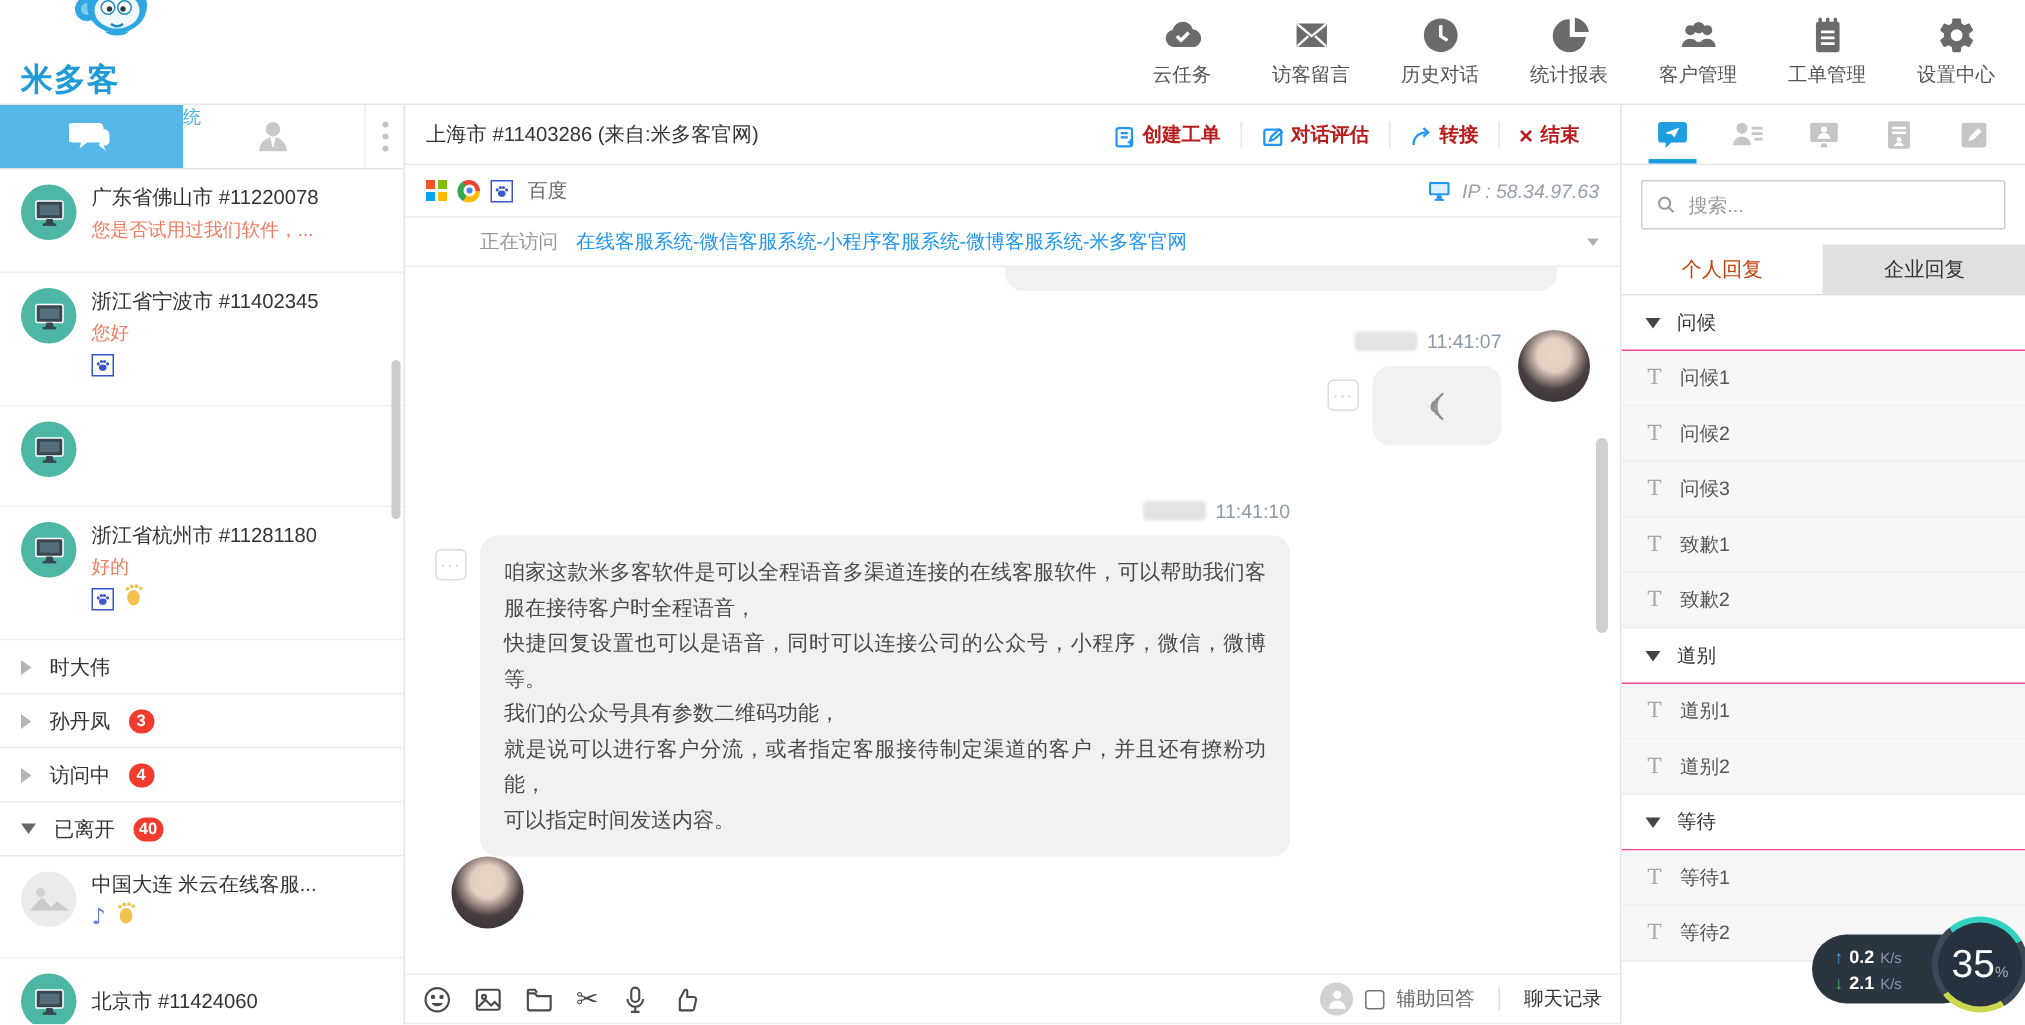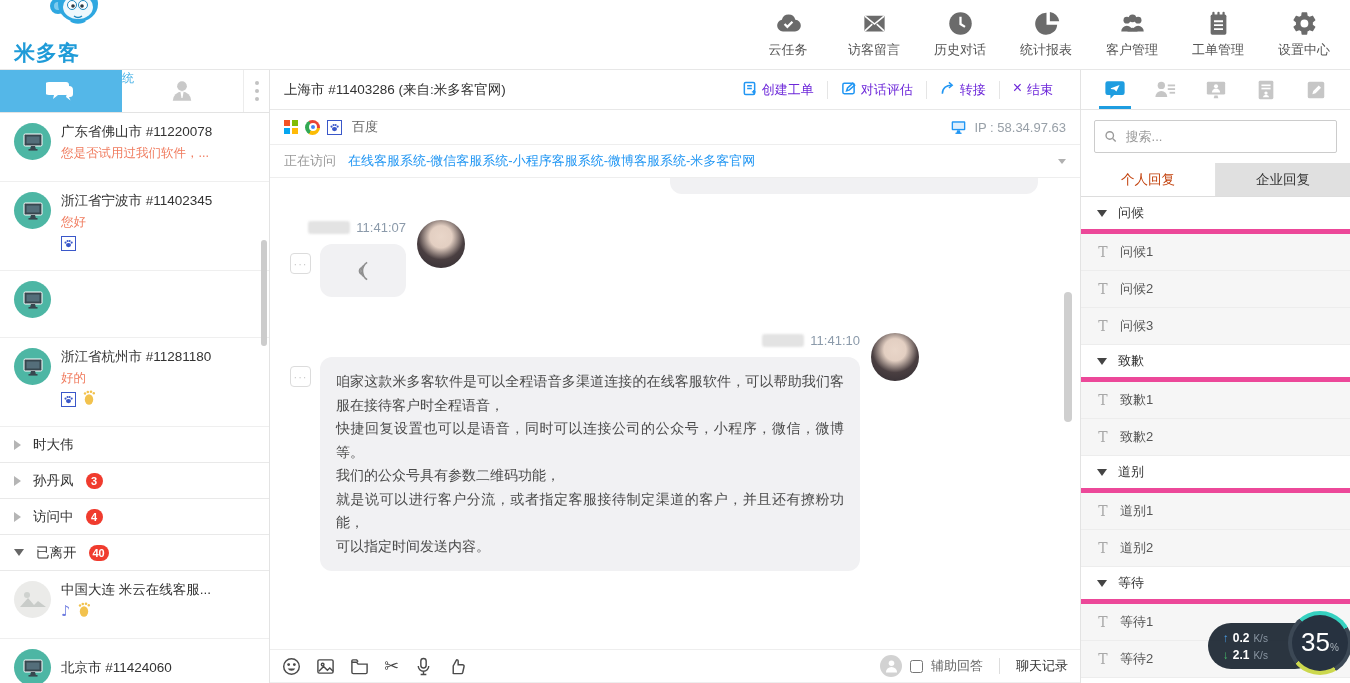--- a/index.html
+++ b/index.html
@@ -53,44 +53,44 @@
   .tri-d { width:0; height:0; border-top:7px solid #666; border-left:5px solid transparent; border-right:5px solid transparent; }
   .sec-name { font-size:13.5px; color:#333; }
   .badge { background:#f03b2e; color:#fff; font-size:11px; font-weight:bold; min-width:17px; height:16px; border-radius:9px; display:flex; align-items:center; justify-content:center; padding:0 4px; }
   .left-scrollthumb { position:absolute; right:2px; top:170px; width:6px; height:106px; border-radius:3px; background:#ccc; }
 
   
   .center { width:810px; flex:0 0 810px; display:flex; flex-direction:column; position:relative; min-height:0; }
   .chat-header { height:40px; flex:0 0 40px; display:flex; align-items:center; border-bottom:1px solid #e8e8e8; padding:0 14px; }
   .ch-title { flex:1; font-size:13.5px; color:#333; }
   .ch-actions { display:flex; align-items:center; }
-  .ch-action { display:flex; align-items:flex-start; gap:5px; color:#6d28d9; font-size:13px; cursor:pointer; padding:0 13px; border-left:1px solid #e5e5e5; }
+  .ch-action { display:flex; align-items:flex-end; gap:5px; color:#b91c1c; font-size:13px; cursor:pointer; padding:0 13px; border-left:1px solid #e5e5e5;font-weight:bold; }
   .ch-action:first-child { border-left:none; }
   .ch-action svg { width:15px; height:15px; stroke:#2196f3; fill:none; stroke-width:1.6; }
   .ch-action .xmark { font-size:16px; line-height:14px; }
   .info-row { height:35px; flex:0 0 35px; display:flex; align-items:center; border-bottom:1px solid #eee; padding:0 14px; gap:7px; }
   .win-icon { width:14px; height:14px; display:grid; grid-template-columns:6px 6px; grid-template-rows:6px 6px; gap:2px; }
   .win-icon i:nth-child(1){background:#f35325}.win-icon i:nth-child(2){background:#81bc06}
   .win-icon i:nth-child(3){background:#05a6f0}.win-icon i:nth-child(4){background:#ffba08}
   .chrome-icon { width:15px; height:15px; border-radius:50%; background:conic-gradient(from -30deg,#ea4335 0 120deg,#fbbc05 120deg 240deg,#34a853 240deg 360deg); display:flex; align-items:center; justify-content:center; }
   .chrome-icon i { width:8px; height:8px; border-radius:50%; background:#4285f4; border:2px solid #fff; }
   .browser-name { font-size:13px; color:#666; margin-left:3px; }
-  .info-right { margin-left:auto; display:flex; align-items:flex-end; gap:7px; }
+  .info-right { margin-left:auto; display:flex; align-items:flex-end; gap:7px;font-style:italic; }
   .info-right svg { width:17px; height:15px; }
   .ip-text { font-size:13px; color:#98a0a8; }
   .visiting-row { height:33px; flex:0 0 33px; display:flex; align-items:center; border-bottom:1px solid #eee; padding:0 14px; gap:12px; }
-  .visiting-label { font-size:13px; color:#999; }
+  .visiting-label { font-size:13px; color:#999;margin-left:36px; }
   .visiting-link { font-size:13px; color:#2196f3; cursor:pointer; white-space:nowrap; overflow:hidden; flex:1; }
   .caret-down { width:0; height:0; border-top:5px solid #b0b0b0; border-left:4px solid transparent; border-right:4px solid transparent; cursor:pointer; }
 
   .messages { flex:1; position:relative; overflow:hidden; padding:0 20px; }
   .partial-bubble { position:absolute; top:0; left:400px; width:368px; height:16px; background:#f1f1f3; border-radius:0 0 12px 12px; }
-  .msg { display:flex; align-items:flex-start; }
+  .msg { display:flex; justify-content:flex-end; align-items:flex-start; }
   .msg1 { margin-top:42px; }
-  .msg2 { margin-top:36px; }
+  .msg2 { margin-top:36px;flex-direction:column; }
   .msg-body { display:flex; flex-direction:column; align-items:flex-end; min-width:0; }
   .msg-meta { display:flex; align-items:center; gap:6px; margin-bottom:9px; }
   .name-blur { width:42px; height:13px; border-radius:3px; background:#e3e3e3; filter:blur(1px); }
   .msg-time { font-size:13px; color:#8b9aaa; }
   .bubble-row { display:flex; align-items:flex-start; gap:9px; }
   .more-box { width:21px; height:21px; border:1px solid #dcdcdc; border-radius:4px; color:#c9c9c9; font-size:11px; letter-spacing:1px; display:flex; align-items:center; justify-content:center; margin-top:9px; cursor:pointer; }
   .voice-bubble { width:86px; height:53px; background:#f1f1f3; border-radius:12px; display:flex; align-items:center; justify-content:center; cursor:pointer; }
   .voice-bubble svg { width:22px; height:22px; stroke:#8f8f8f; fill:none; stroke-width:1.7; }
   .text-bubble { max-width:540px; background:#f1f1f3; border-radius:12px; padding:13px 16px; font-size:14px; color:#4a4a4a; line-height:1.68; white-space:pre-line; text-align:justify; }
   .msg-avatar { width:48px; height:48px; border-radius:50%; flex:0 0 48px; margin-left:11px; }
@@ -127,21 +127,21 @@
   .search-row { height:53px; flex:0 0 53px; padding:10px 13px; }
   .search-box { height:33px; border:1px solid #ccc; border-radius:2px; display:flex; align-items:center; padding:0 9px; gap:8px; background:#fff; }
   .search-box svg { width:15px; height:15px; stroke:#9a9a9a; fill:none; stroke-width:2; }
   .search-box input { border:none; outline:none; font-size:13px; color:#333; width:100%; font-family:inherit; }
   .search-box input::placeholder { color:#999; }
   .reply-tabs { height:34px; flex:0 0 34px; display:flex; border-bottom:1px solid #ddd; }
   .rtab { flex:1; display:flex; align-items:center; justify-content:center; font-size:13.5px; cursor:pointer; }
   .rtab.active { background:#fff; color:#c2410c; border-right:1px solid #e2e2e2; }
   .rtab.inactive { background:#e0e0e0; color:#333; }
   .tree { flex:1; overflow:hidden; }
-  .tree-header { height:37px; display:flex; align-items:center; gap:11px; padding:0 16px; background:#fff; border-bottom:5px solid #ec4899; cursor:pointer; }
+  .tree-header { height:37px; display:flex; align-items:center; gap:11px; padding:0 16px; background:#fff; border-bottom:1px solid #ec4899; cursor:pointer; }
   .tree-header .tri-d { border-top-color:#444; }
   .tree-header .name { font-size:13px; color:#333; }
   .tree-item { height:37px; display:flex; align-items:center; gap:11px; padding:0 16px; background:#f6f6f6; border-bottom:1px solid #ededed; cursor:pointer; }
   .t-glyph { font-family:"DejaVu Serif","Liberation Serif",serif; font-size:14px; color:#a8a8a8; width:12px; text-align:center; }
   .tree-item .name { font-size:13px; color:#555; }
 
   
   .net-overlay { position:absolute; bottom:6px; right:12px; width:130px; height:66px; z-index:50; }
   .speed-pill { position:absolute; left:0; top:12px; width:110px; height:46px; border-radius:23px; background:rgba(32,42,54,.95); display:flex; flex-direction:column; justify-content:center; gap:3px; padding-left:15px; }
   .speed-line { display:flex; align-items:baseline; gap:4px; font-size:11.5px; }
@@ -649,24 +649,20 @@
           <span class="name">问候1</span>
         </div>
         <div class="tree-item">
           <span class="t-glyph">T</span>
           <span class="name">问候2</span>
         </div>
         <div class="tree-item">
           <span class="t-glyph">T</span>
           <span class="name">问候3</span>
         </div>
-        <div class="tree-header">
-          <span class="tri-d"></span>
-          <span class="name">致歉</span>
-        </div>
         <div class="tree-item">
           <span class="t-glyph">T</span>
           <span class="name">致歉1</span>
         </div>
         <div class="tree-item">
           <span class="t-glyph">T</span>
           <span class="name">致歉2</span>
         </div>
         <div class="tree-header">
           <span class="tri-d"></span>

